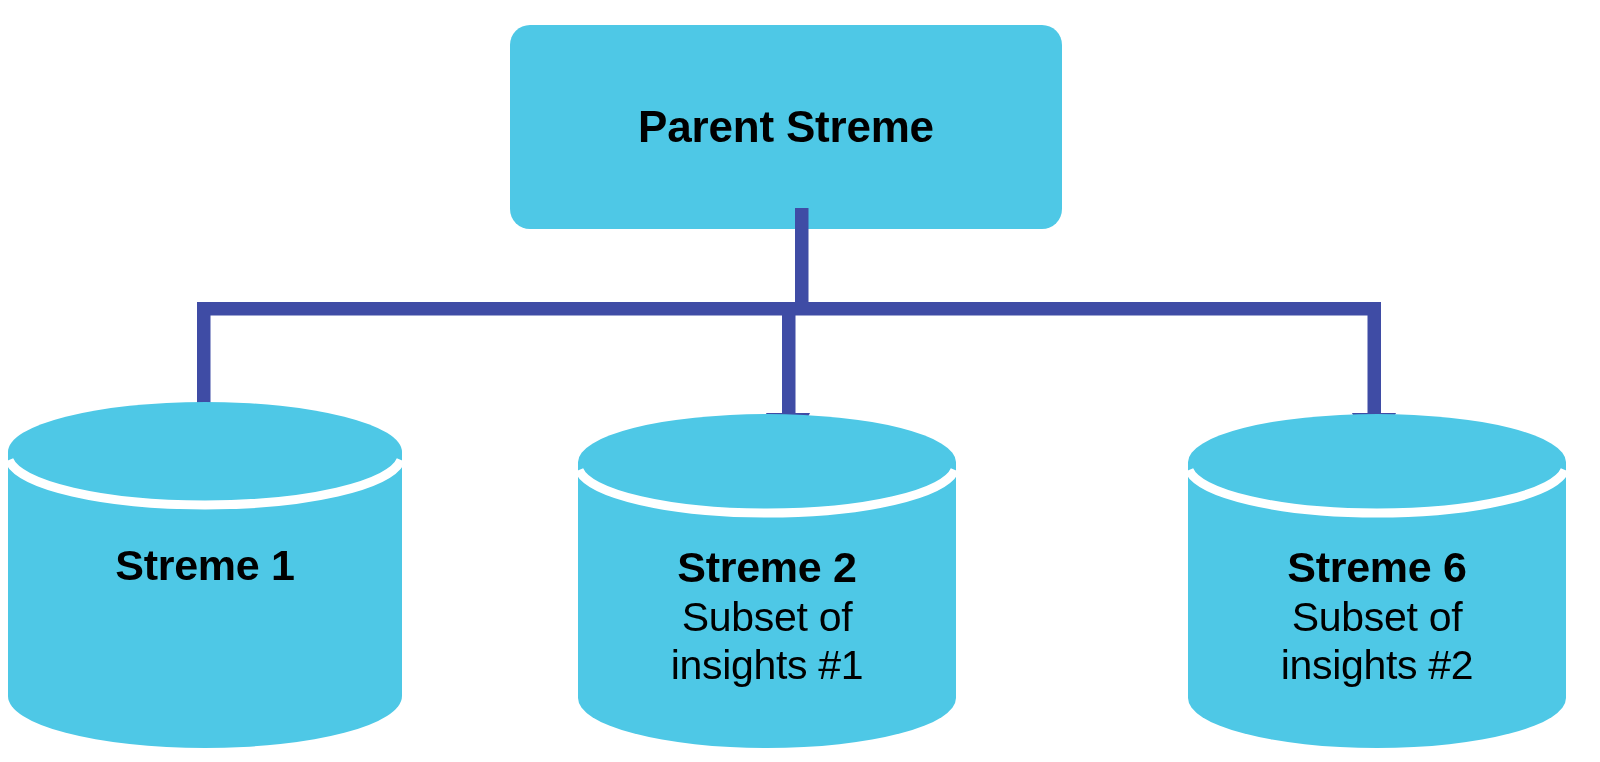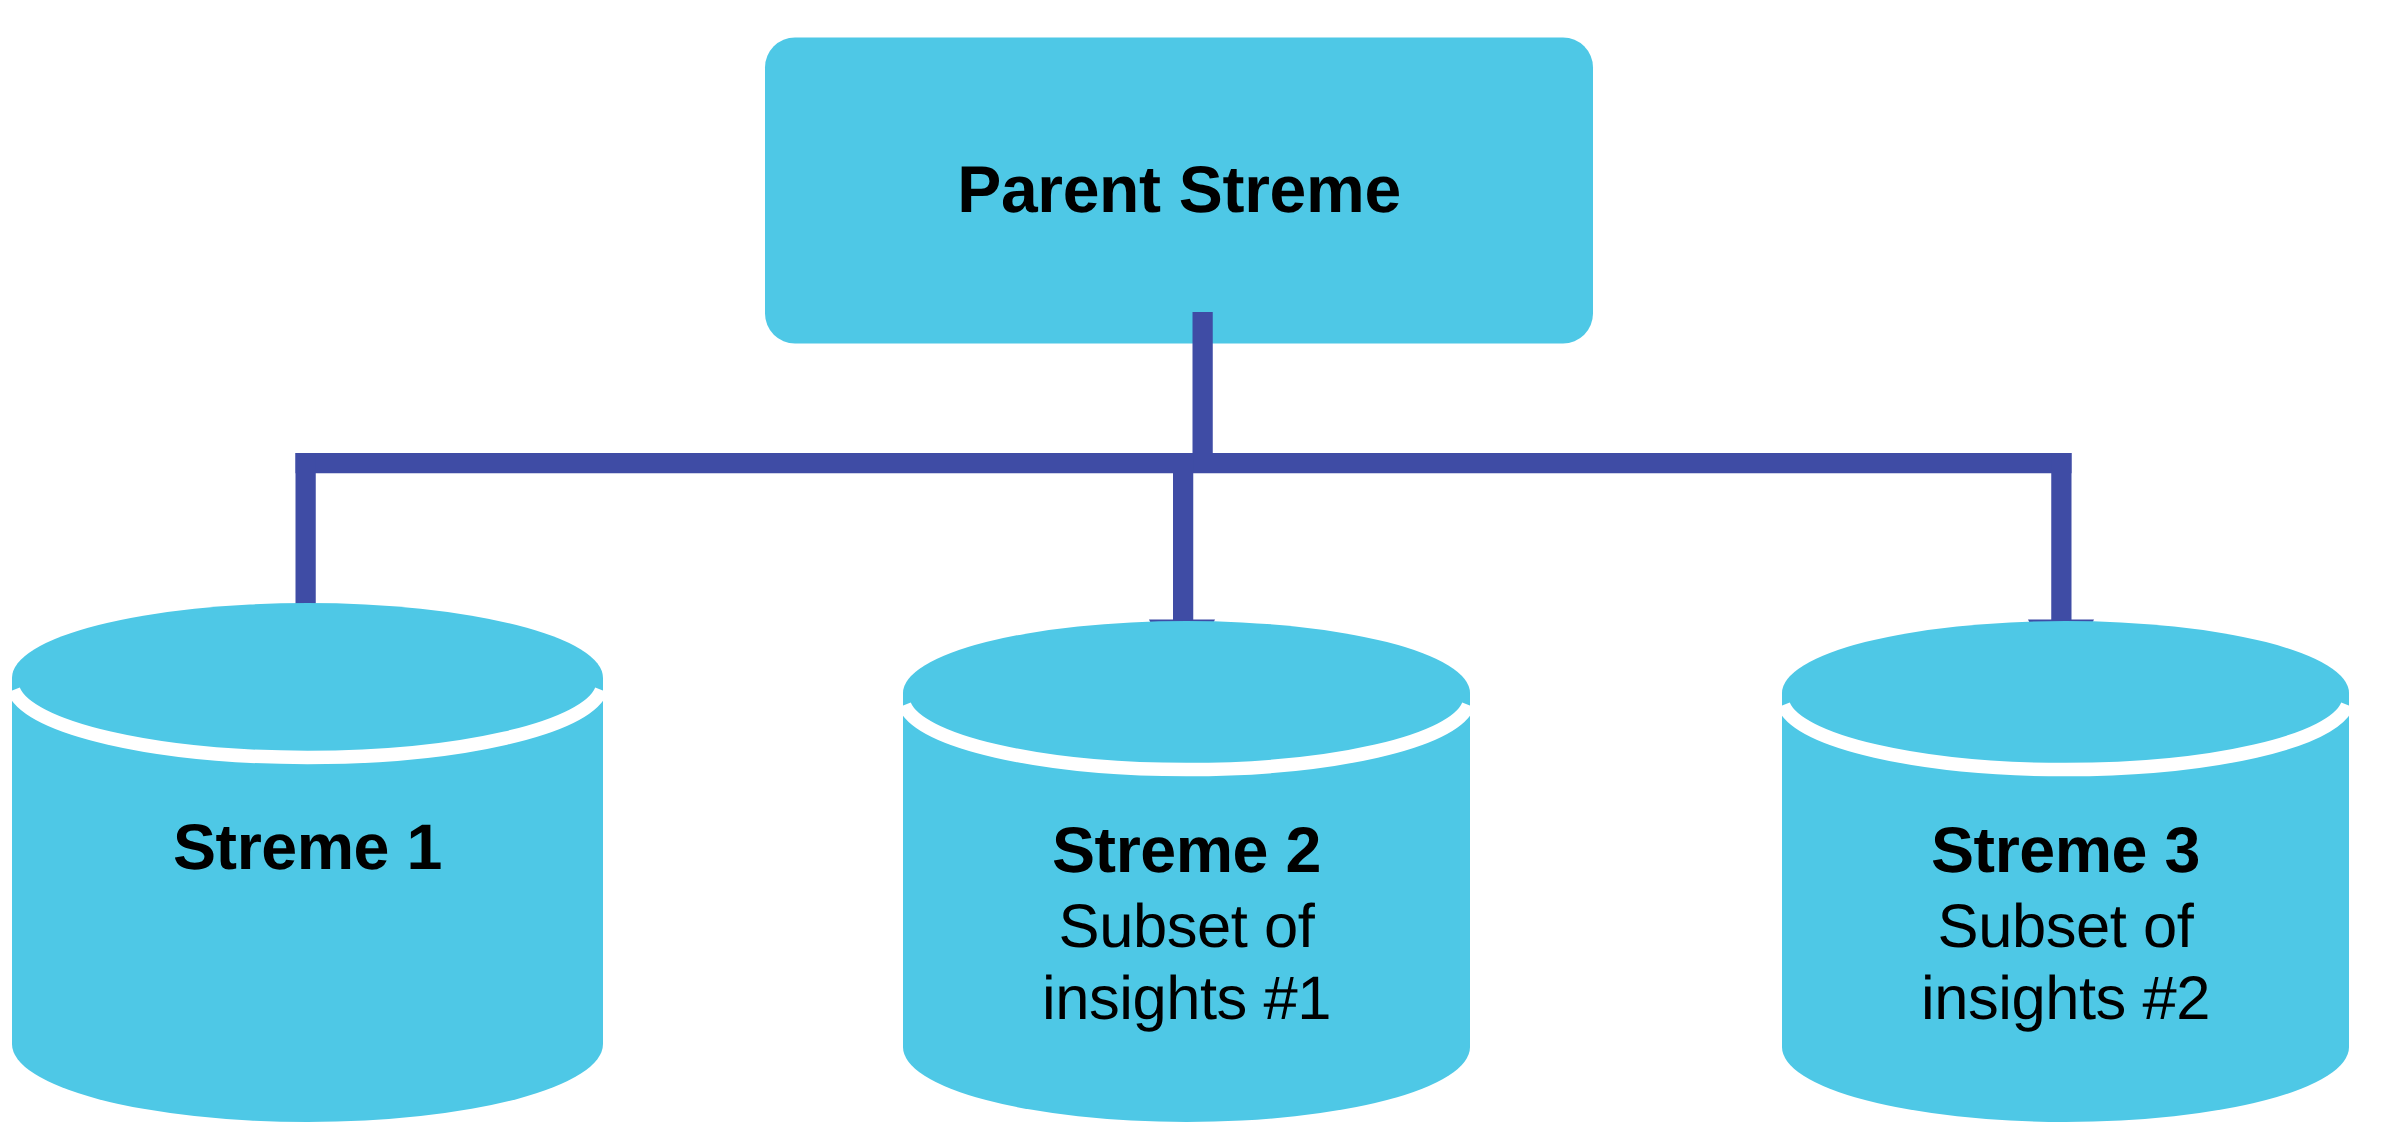--- a/index.html
+++ b/index.html
@@ -116,39 +116,39 @@
 
       <ellipse cx="199" cy="52" rx="197" ry="50" fill="#4ec8e6"></ellipse>
 
       <path d="M3,60 A197,50 0 0 0 395,60" fill="none" stroke="#ffffff" stroke-width="9"></path>
     </svg>
     <div class="cyl-text" style="top:140px;">
       <span class="cyl-title">Streme 1</span>
     </div>
   </div>
 
-  <div class="cylinder" style="left:600px; top:412px; width:382px; height:340px;">
+  <div class="cylinder" style="left:576px; top:412px; width:382px; height:340px;">
     <svg class="cyl-svg" width="382" height="340" viewBox="0 0 382 340">
       <path d="M2,50 L2,286 A189,50 0 0 0 380,286 L380,50 Z" fill="#4ec8e6"></path>
       <ellipse cx="191" cy="50" rx="189" ry="48" fill="#4ec8e6"></ellipse>
       <path d="M3,58 A189,48 0 0 0 379,58" fill="none" stroke="#ffffff" stroke-width="9"></path>
     </svg>
     <div class="cyl-text" style="top:130px;">
       <span class="cyl-title">Streme 2</span>
       <span class="cyl-desc">Subset of
 insights #1</span>
     </div>
   </div>
 
   <div class="cylinder" style="left:1186px; top:412px; width:382px; height:340px;">
     <svg class="cyl-svg" width="382" height="340" viewBox="0 0 382 340">
       <path d="M2,50 L2,286 A189,50 0 0 0 380,286 L380,50 Z" fill="#4ec8e6"></path>
       <ellipse cx="191" cy="50" rx="189" ry="48" fill="#4ec8e6"></ellipse>
       <path d="M3,58 A189,48 0 0 0 379,58" fill="none" stroke="#ffffff" stroke-width="9"></path>
     </svg>
     <div class="cyl-text" style="top:130px;">
-      <span class="cyl-title">Streme 3</span>
+      <span class="cyl-title">Streme 6</span>
       <span class="cyl-desc">Subset of
 insights #2</span>
     </div>
   </div>
 
 </div>
 
 </body></html>

